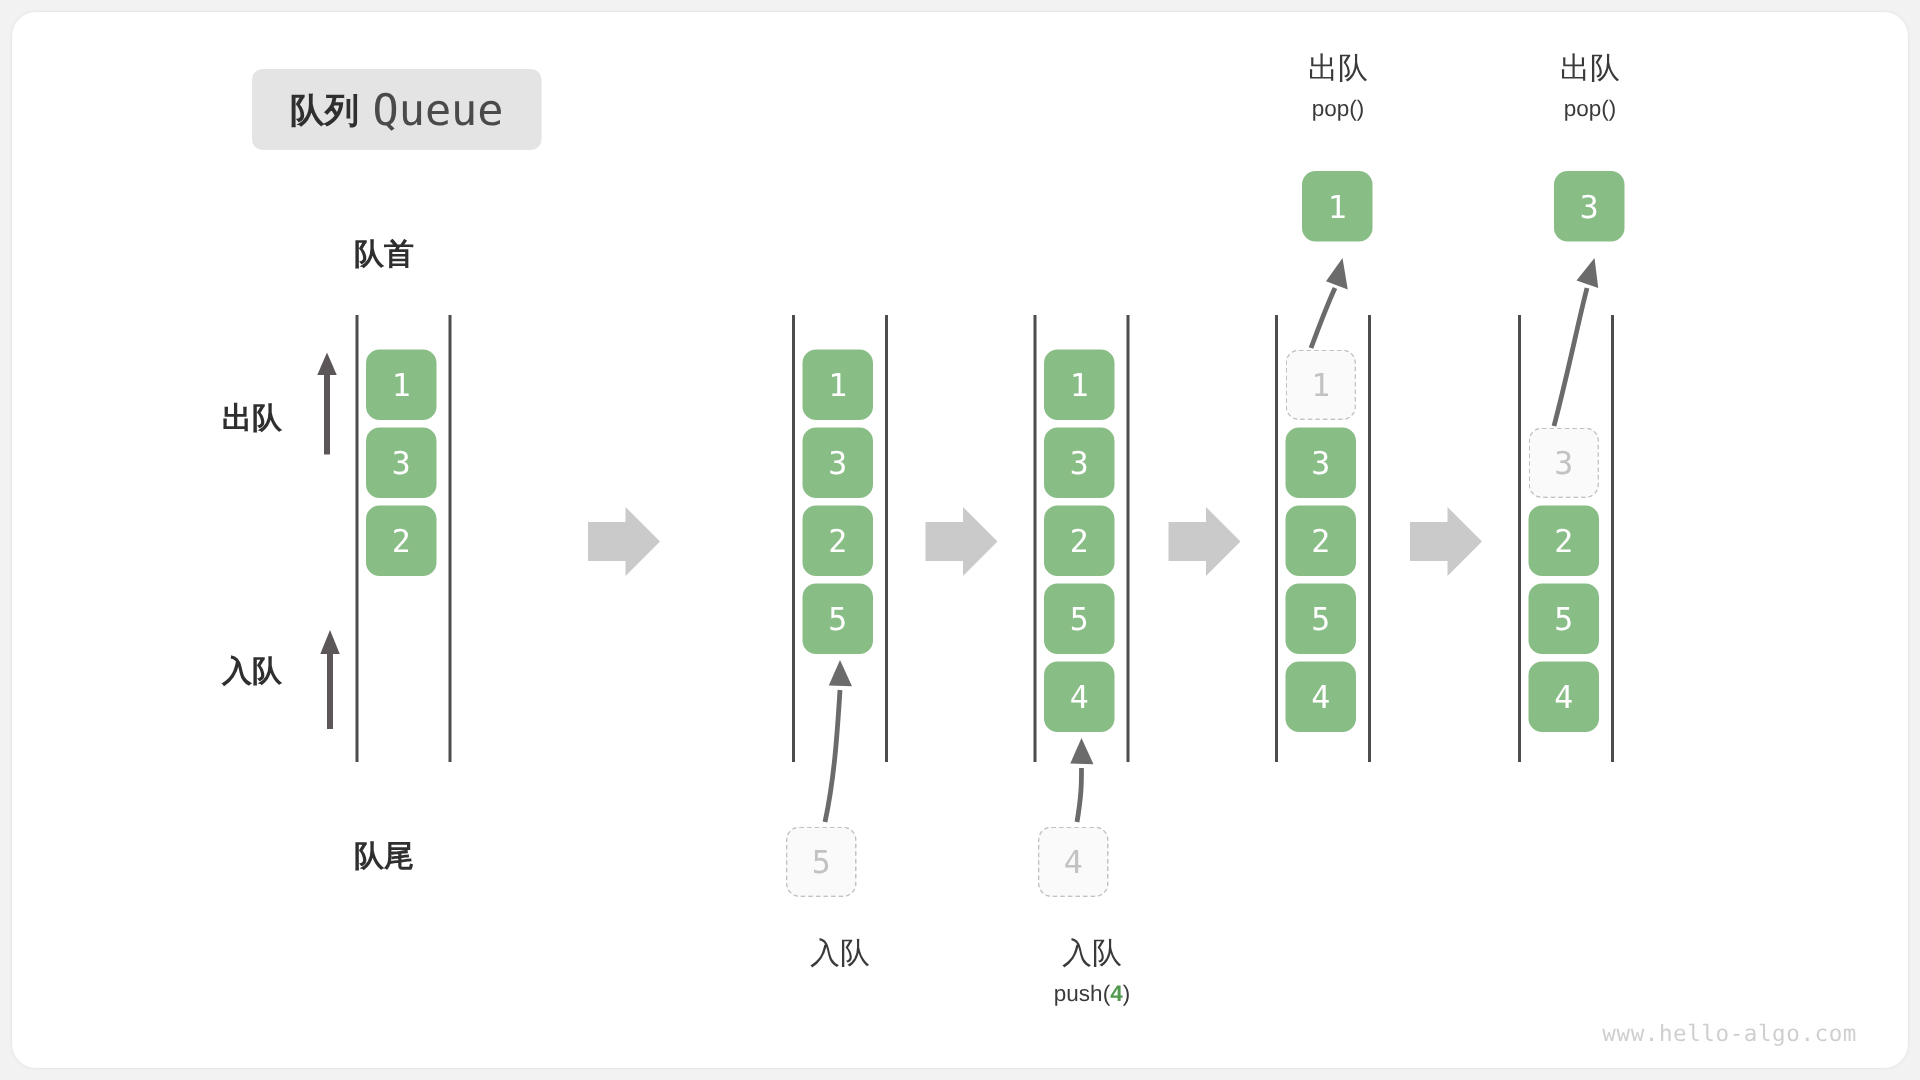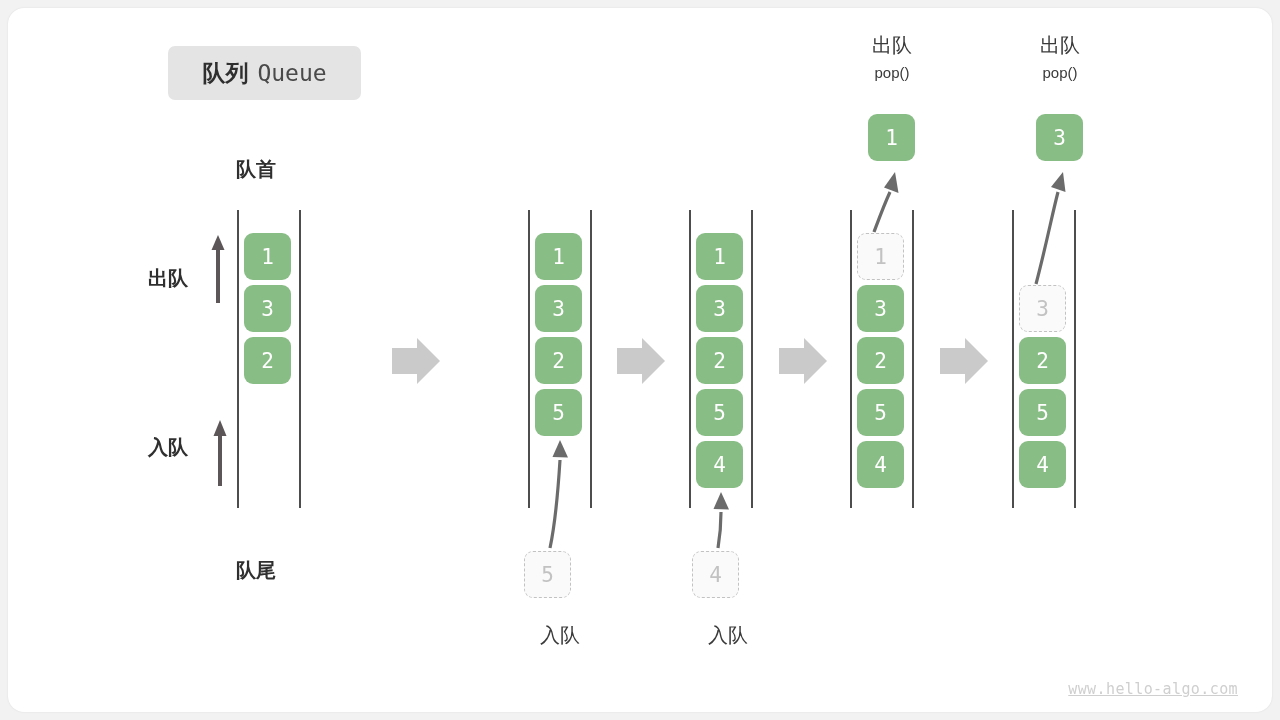--- a/index.html
+++ b/index.html
@@ -46,21 +46,21 @@
     gap: 9px;
     white-space: nowrap;
   }
   .title-cn {
     font-size: 23px;
     font-weight: bold;
     color: #2f2f2f;
     font-family: "DejaVu Sans", "Liberation Sans", sans-serif;
   }
   .title-en {
-    font-size: 23px;
+    font-size: 29px;
     color: #4a4a4a;
     font-family: "DejaVu Sans Mono", "Liberation Mono", monospace;
   }
 
   
   .stage {
     position: absolute;
     top: 0;
     left: 0;
   }
@@ -132,21 +132,20 @@
 
   
   .watermark {
     position: absolute;
     right: 42px;
     bottom: 22px;
     font-size: 15px;
     color: #cfcfcf;
     font-family: "DejaVu Sans Mono", "Liberation Mono", monospace;
     letter-spacing: 0.4px;
-    text-decoration: underline;
   }
 </style>
 </head>
 <body>
 
 <div id="canvas">
   <div class="card"></div>
 
   <div class="title-chip">
     <span class="title-cn">队列</span>
@@ -184,20 +183,21 @@
     <div class="rail" style="left:689px; top:210px; height:298px;"></div>
     <div class="rail" style="left:751px; top:210px; height:298px;"></div>
     <div class="cell" style="left:696px; top:233px;">1</div>
     <div class="cell" style="left:696px; top:285px;">3</div>
     <div class="cell" style="left:696px; top:337px;">2</div>
     <div class="cell" style="left:696px; top:389px;">5</div>
     <div class="cell" style="left:696px; top:441px;">4</div>
     <div class="cell ghost" style="left:692px; top:551px;">4</div>
     <div class="oplabel" style="left:648px; top:620px; width:160px;">
       <span class="cn">入队</span>
+      <span class="code"><span>push(</span><span class="num">4</span><span>)</span></span>
     </div>
   </div>
 
   <div class="stage">
     <div class="rail" style="left:850px; top:210px; height:298px;"></div>
     <div class="rail" style="left:912px; top:210px; height:298px;"></div>
     <div class="cell ghost" style="left:857px; top:233px;">1</div>
     <div class="cell" style="left:857px; top:285px;">3</div>
     <div class="cell" style="left:857px; top:337px;">2</div>
     <div class="cell" style="left:857px; top:389px;">5</div>

